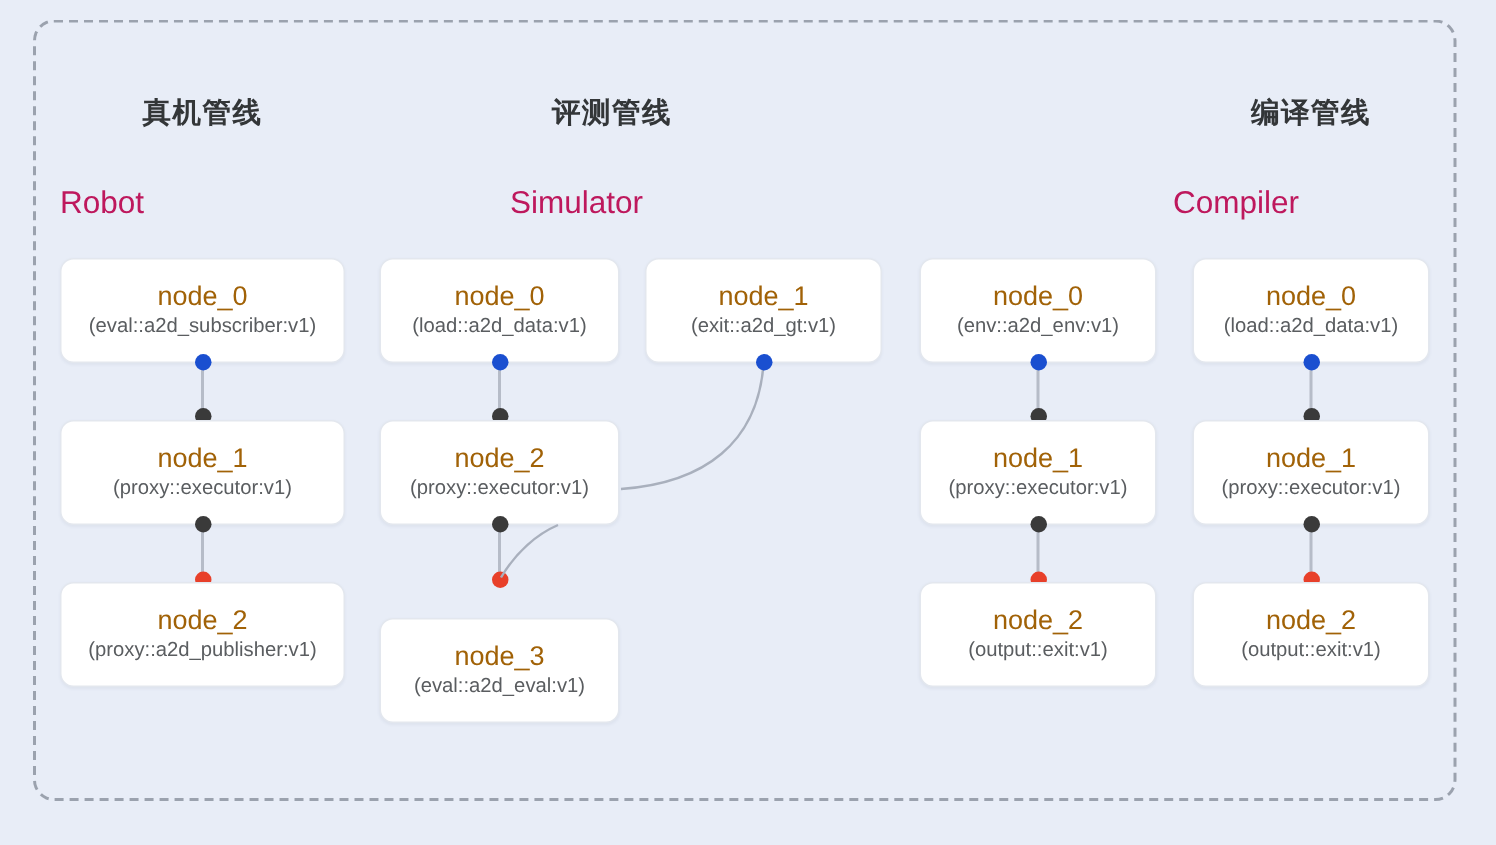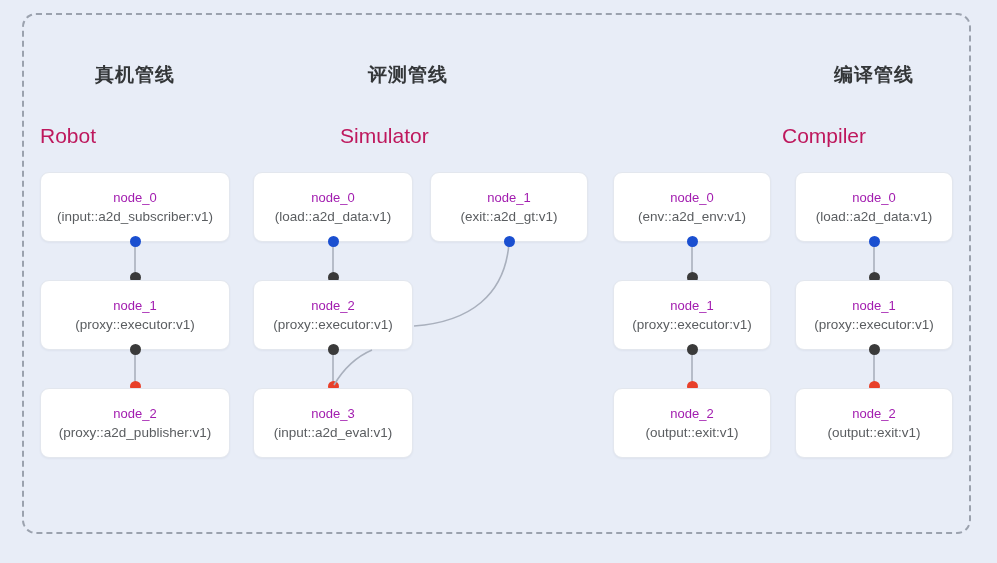--- a/index.html
+++ b/index.html
@@ -55,22 +55,22 @@
     border-radius: 9px;
     box-shadow: 0 1px 2px rgba(80,95,130,0.07);
     box-sizing: border-box;
     display: flex;
     flex-direction: column;
     align-items: center;
     justify-content: center;
     height: 70px;
   }
   .node-name {
-    font-size: 13px;
-    color: #a21caf;
+    font-size: 18px;
+    color: #a16207;
     line-height: 19px;
     white-space: nowrap;
   }
   .node-kind {
     font-size: 13.5px;
     color: #5a5d60;
     line-height: 19px;
     white-space: nowrap;
   }
   .edge-line {
@@ -102,21 +102,21 @@
 
 <div id="canvas">
 
   <div class="dashed-frame"></div>
 
   <div class="col-title" style="left:40px; width:190px;">真机管线</div>
   <div class="col-subtitle" style="left:40px; width:190px;">Robot</div>
 
   <div class="node-box" style="left:40px; top:172px; width:190px;">
     <div class="node-name">node_0</div>
-    <div class="node-kind">(input::a2d_subscriber:v1)</div>
+    <div class="node-kind">(eval::a2d_subscriber:v1)</div>
   </div>
   <div class="edge-line" style="left:134px; top:242px; height:38px;"></div>
   <div class="dot dot-blue" style="left:129.5px; top:236px;"></div>
   <div class="dot dot-black" style="left:129.5px; top:272px;"></div>
 
   <div class="node-box" style="left:40px; top:280px; width:190px;">
     <div class="node-name">node_1</div>
     <div class="node-kind">(proxy::executor:v1)</div>
   </div>
   <div class="edge-line" style="left:134px; top:350px; height:38px;"></div>
@@ -146,23 +146,23 @@
   <div class="dot dot-black" style="left:327.5px; top:272px;"></div>
 
   <div class="node-box" style="left:253px; top:280px; width:160px;">
     <div class="node-name">node_2</div>
     <div class="node-kind">(proxy::executor:v1)</div>
   </div>
   <div class="edge-line" style="left:332px; top:350px; height:38px;"></div>
   <div class="dot dot-black" style="left:327.5px; top:344px;"></div>
   <div class="dot dot-red" style="left:327.5px; top:381px;"></div>
 
-  <div class="node-box" style="left:253px; top:388px; width:160px;">
+  <div class="node-box" style="left:253px; top:412px; width:160px;">
     <div class="node-name">node_3</div>
-    <div class="node-kind">(input::a2d_eval:v1)</div>
+    <div class="node-kind">(eval::a2d_eval:v1)</div>
   </div>
 
   <svg class="curves" viewBox="0 0 997 563">
     <path d="M 509 243 C 505 295 470 322 414 326" fill="none" stroke="#a9b0bd" stroke-width="1.6"></path>
     <path d="M 372 350 C 358 356 344 368 334 385" fill="none" stroke="#a9b0bd" stroke-width="1.6"></path>
   </svg>
   <div class="dot dot-blue" style="left:503.5px; top:236px;"></div>
 
 
   <div class="node-box" style="left:613px; top:172px; width:158px;">

